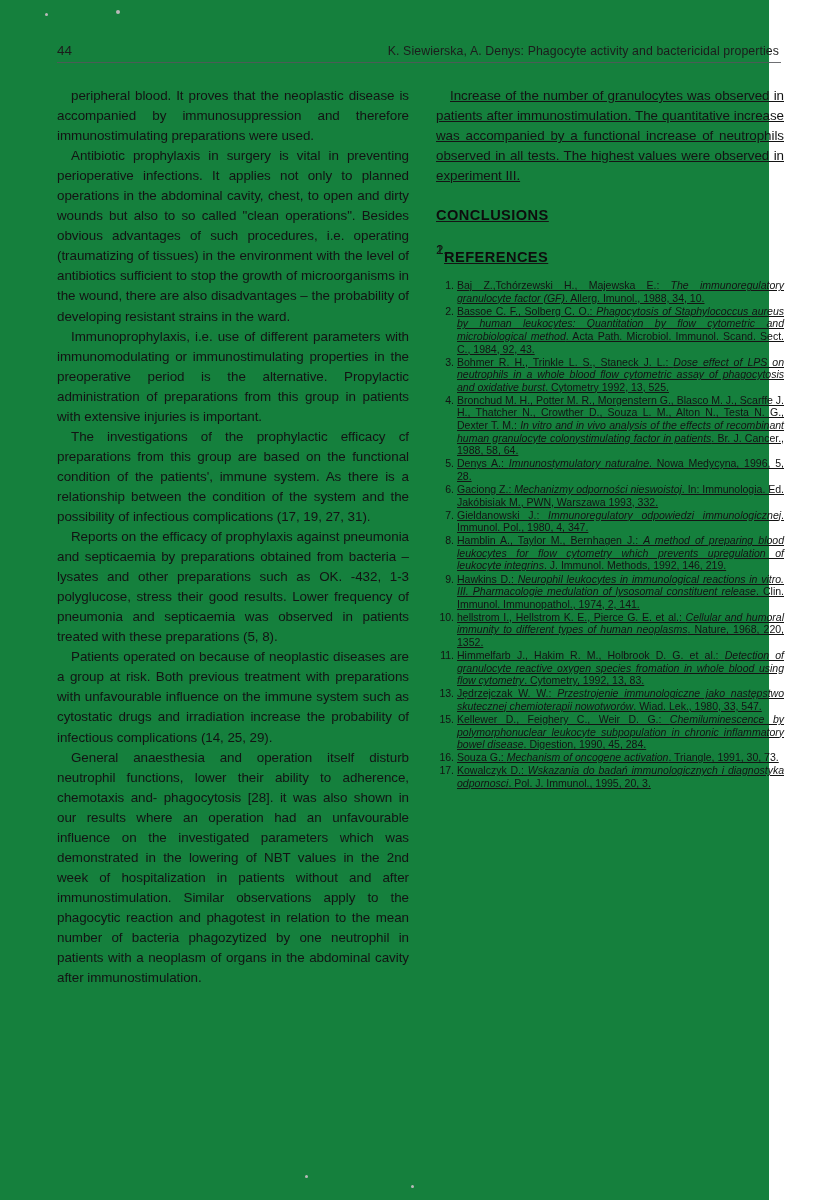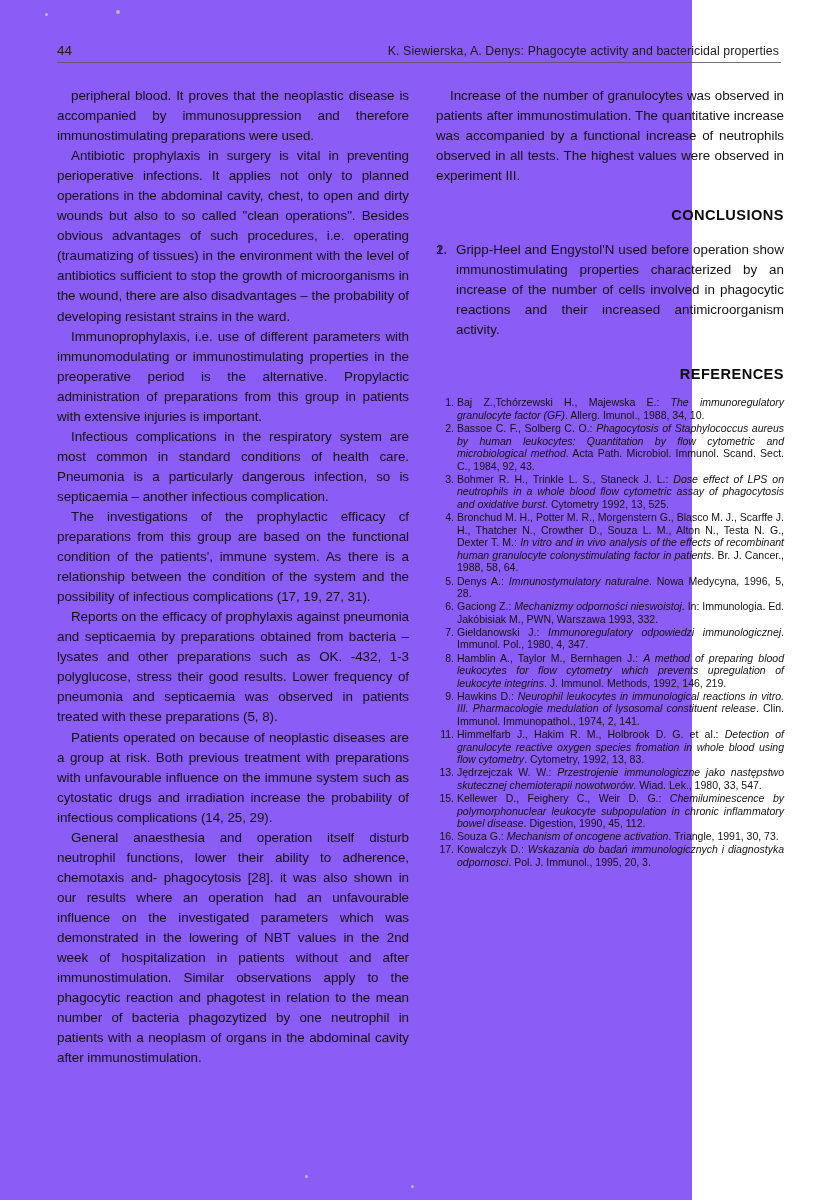--- a/index.html
+++ b/index.html
@@ -11,23 +11,23 @@
     width: 831px;
     height: 1200px;
     font-family: "Liberation Sans", sans-serif;
     color: #141414;
     position: relative;
     overflow: hidden;
   }
   .page {
     position: absolute;
     left: 0; top: 0;
-    width: 692px;
+    width: 769px;
     height: 1200px;
-    background: #8b5cf6;
+    background: #15803d;
   }
 
   
   .running-head {
     position: absolute;
     left: 57px;
     top: 43px;
     width: 722px;
     display: flex;
     align-items: baseline;
@@ -67,20 +67,21 @@
     position: absolute;
     top: 0;
   }
   .col-left {
     left: 57px;
     width: 352px;
   }
   .col-right {
     left: 436px;
     width: 348px;
+    text-decoration: underline;
   }
 
   p.body {
     margin: 0;
     font-size: 13.4px;
     line-height: 20.05px;
     text-align: justify;
     text-indent: 14px;
     color: #131313;
     letter-spacing: -0.05px;
@@ -88,21 +89,20 @@
     hyphens: none;
   }
   p.body + p.body { margin-top: 0px; }
 
   h2.section {
     margin: 0;
     font-size: 14.6px;
     font-weight: bold;
     letter-spacing: .45px;
     color: #0d0d0d;
-    text-align: right;
   }
   #conclusions-heading { margin-top: 21px; margin-bottom: 17px; }
   #references-heading  { margin-top: 26px; margin-bottom: 14px; margin-left: 8px; }
 
   
   ol.conclusions {
     margin: 0;
     padding: 0;
     list-style: none;
     font-size: 13.4px;
@@ -166,57 +166,56 @@
     <span class="head-title">K. Siewierska, A. Denys: Phagocyte activity and bactericidal properties</span>
   </div>
   <div class="head-rule"></div>
 
   <div class="columns">
 
     <div class="col col-left">
       <p class="body">peripheral blood. It proves that the neoplastic disease is accompanied by immunosuppression and therefore immunostimulating preparations were used.</p>
       <p class="body">Antibiotic prophylaxis in surgery is vital in preventing perioperative infections. It applies not only to planned operations in the abdominal cavity, chest, to open and dirty wounds but also to so called "clean operations". Besides obvious advantages of such procedures, i.e. operating (traumatizing of tissues) in the environment with the level of antibiotics sufficient to stop the growth of microorganisms in the wound, there are also disadvantages – the probability of developing resistant strains in the ward.</p>
       <p class="body">Immunoprophylaxis, i.e. use of different parameters with immunomodulating or immunostimulating properties in the preoperative period is the alternative. Propylactic administration of preparations from this group in patients with extensive injuries is important.</p>
-      <p class="body">Infectious complications in the respiratory system are most common in standard conditions of health care. Pneumonia is a particularly dangerous infection, so is septicaemia – another infectious complication.</p>
       <p class="body">The investigations of the prophylactic efficacy cf preparations from this group are based on the functional condition of the patients', immune system. As there is a relationship between the condition of the system and the possibility of infectious complications (17, 19, 27, 31).</p>
       <p class="body">Reports on the efficacy of prophylaxis against pneumonia and septicaemia by preparations obtained from bacteria – lysates and other preparations such as OK. -432, 1-3 polyglucose, stress their good results. Lower frequency of pneumonia and septicaemia was observed in patients treated with these preparations (5, 8).</p>
       <p class="body">Patients operated on because of neoplastic diseases are a group at risk. Both previous treatment with preparations with unfavourable influence on the immune system such as cytostatic drugs and irradiation increase the probability of infectious complications (14, 25, 29).</p>
       <p class="body">General anaesthesia and operation itself disturb neutrophil functions, lower their ability to adherence, chemotaxis and- phagocytosis [28]. it was also shown in our results where an operation had an unfavourable influence on the investigated parameters which was demonstrated in the lowering of NBT values in the 2nd week of hospitalization in patients without and after immunostimulation. Similar observations apply to the phagocytic reaction and phagotest in relation to the mean number of bacteria phagozytized by one neutrophil in patients with a neoplasm of organs in the abdominal cavity after immunostimulation.</p>
     </div>
 
     <div class="col col-right">
       <p class="body">Increase of the number of granulocytes was observed in patients after immunostimulation. The quantitative increase was accompanied by a functional increase of neutrophils observed in all tests. The highest values were observed in experiment III.</p>
 
       <h2 class="section" id="conclusions-heading">CONCLUSIONS</h2>
 
       <ol class="conclusions">
         <li>
           <span class="num">1.</span>
         </li>
         <li>
           <span class="num">2.</span>
-          <span>Gripp-Heel and Engystol'N used before operation show immunostimulating properties characterized by an increase of the number of cells involved in phagocytic reactions and their increased antimicroorganism activity.</span>
         </li>
       </ol>
 
       <h2 class="section" id="references-heading">REFERENCES</h2>
 
       <ol class="references" id="references-list">
           <li><span class="num">1.</span><span>Baj Z.,Tchórzewski H., Majewska E.: </span><span class="ital">The immunoregulatory granulocyte factor (GF)</span><span>. Allerg. Imunol., 1988, 34, 10.</span></li>
           <li><span class="num">2.</span><span>Bassoe C. F., Solberg C. O.: </span><span class="ital">Phagocytosis of Staphylococcus aureus by human leukocytes: Quantitation by flow cytometric and microbiological method</span><span>. Acta Path. Microbiol. Immunol. Scand. Sect. C., 1984, 92, 43.</span></li>
           <li><span class="num">3.</span><span>Bohmer R. H., Trinkle L. S., Staneck J. L.: </span><span class="ital">Dose effect of LPS on neutrophils in a whole blood flow cytometric assay of phagocytosis and oxidative burst</span><span>. Cytometry 1992, 13, 525.</span></li>
           <li><span class="num">4.</span><span>Bronchud M. H., Potter M. R., Morgenstern G., Blasco M. J., Scarffe J. H., Thatcher N., Crowther D., Souza L. M., Alton N., Testa N. G., Dexter T. M.: </span><span class="ital">In vitro and in vivo analysis of the effects of recombinant human granulocyte colonystimulating factor in patients</span><span>. Br. J. Cancer., 1988, 58, 64.</span></li>
           <li><span class="num">5.</span><span>Denys A.: </span><span class="ital">Imınunostymulatory naturalne</span><span>. Nowa Medycyna, 1996, 5, 28.</span></li>
           <li><span class="num">6.</span><span>Gaciong Z.: </span><span class="ital">Mechanizmy odporności nieswoistoj</span><span>. In: Immunologia. Ed. Jakóbisiak M., PWN, Warszawa 1993, 332.</span></li>
           <li><span class="num">7.</span><span>Gieldanowski J.: </span><span class="ital">Immunoregulatory odpowiedzi immunologicznej</span><span>. Immunol. Pol., 1980, 4, 347.</span></li>
           <li><span class="num">8.</span><span>Hamblin A., Taylor M., Bernhagen J.: </span><span class="ital">A method of preparing blood leukocytes for flow cytometry which prevents upregulation of leukocyte integrins</span><span>. J. Immunol. Methods, 1992, 146, 219.</span></li>
           <li><span class="num">9.</span><span>Hawkins D.: </span><span class="ital">Neurophil leukocytes in immunological reactions in vitro. III. Pharmacologie medulation of lysosomal constituent release</span><span>. Clin. Immunol. Immunopathol., 1974, 2, 141.</span></li>
+          <li><span class="num">10.</span><span>hellstrom I., Hellstrom K. E., Pierce G. E. et al.: </span><span class="ital">Cellular and humoral immunity to different types of human neoplasms</span><span>. Nature, 1968, 220, 1352.</span></li>
           <li><span class="num">11.</span><span>Himmelfarb J., Hakim R. M., Holbrook D. G. et al.: </span><span class="ital">Detection of granulocyte reactive oxygen species fromation in whole blood using flow cytometry</span><span>. Cytometry, 1992, 13, 83.</span></li>
           <li><span class="num">13.</span><span>Jędrzejczak W. W.: </span><span class="ital">Przestrojenie immunologiczne jako następstwo skutecznej chemioterapii nowotworów</span><span>. Wiad. Lek., 1980, 33, 547.</span></li>
-          <li><span class="num">15.</span><span>Kellewer D., Feighery C., Weir D. G.: </span><span class="ital">Chemiluminescence by polymorphonuclear leukocyte subpopulation in chronic inflammatory bowel disease</span><span>. Digestion, 1990, 45, 112.</span></li>
+          <li><span class="num">15.</span><span>Kellewer D., Feighery C., Weir D. G.: </span><span class="ital">Chemiluminescence by polymorphonuclear leukocyte subpopulation in chronic inflammatory bowel disease</span><span>. Digestion, 1990, 45, 284.</span></li>
           <li><span class="num">16.</span><span>Souza G.: </span><span class="ital">Mechanism of oncogene activation</span><span>. Triangle, 1991, 30, 73.</span></li>
           <li><span class="num">17.</span><span>Kowalczyk D.: </span><span class="ital">Wskazania do badań immunologicznych i diagnostyka odpornosci</span><span>. Pol. J. Immunol., 1995, 20, 3.</span></li>
         </ol>
     </div>
 
   </div>
 
   <div class="speck" style="left:45px;  top:13px;  width:3px; height:3px;"></div>
   <div class="speck" style="left:116px; top:10px;  width:4px; height:4px;"></div>
   <div class="speck" style="left:411px; top:1185px;width:3px; height:3px;"></div>

